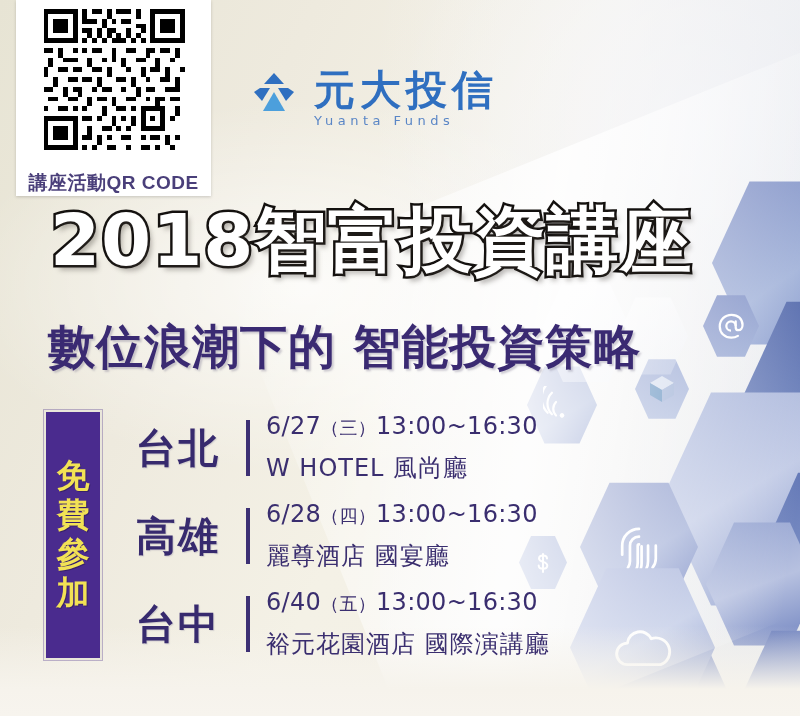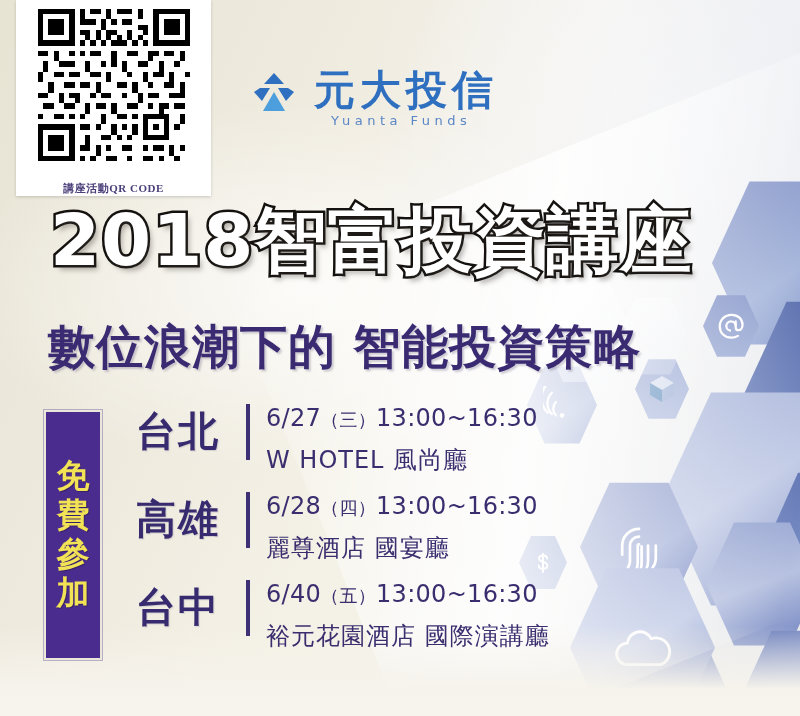--- a/index.html
+++ b/index.html
@@ -60,25 +60,25 @@
     width: 195px; height: 196px;
     background: #ffffff;
     box-shadow: 0 1px 3px rgba(0,0,0,0.18);
     display: flex; flex-direction: column; align-items: center;
     padding-top: 9px;
     box-sizing: border-box;
   }
   .qr-img { width: 152px; height: 152px; display:block; }
   .qr-caption {
     margin-top: 20px;
-    font-size: 11px;
+    font-size: 19px;
     letter-spacing: 0.5px;
     color: #4a3f7a;
     font-weight: 700;
-    font-family: Liberation Serif, serif;
+    font-family: Liberation Sans, sans-serif;
     white-space: nowrap;
   }
 
   
   .logo-row {
     position: absolute;
     left: 248px; top: 70px;
     display: flex; align-items: center; gap: 66px;
   }
   .logo40 { position: relative; width: 96px; height: 72px; }
@@ -98,21 +98,21 @@
   }
   .yuanta { display: flex; align-items: flex-start; gap: 14px; }
   .yuanta-text { display: flex; flex-direction: column; }
   .yuanta-cn {
     font-size: 41px; font-weight: 700; color: #2f6fc0;
     letter-spacing: 5px; line-height: 1.0;
     font-family: "DejaVu Sans", sans-serif;
   }
   .yuanta-en {
     font-size: 13px; color: #5a86c6; letter-spacing: 4.5px;
-    margin-top: 2px; margin-left: 17px;
+    margin-top: 2px; margin-left: 0;
     font-family: "DejaVu Sans", sans-serif;
   }
 
   
   .main-title {
     position: absolute;
     left: 50px; top: 204px;
     font-size: 72px;
     font-weight: 700;
     line-height: 1;
@@ -161,21 +161,21 @@
     text-shadow: 1px 1px 0 rgba(0,0,0,0.25);
   }
 
   
   .sessions {
     position: absolute;
     left: 136px; top: 404px;
     width: 440px;
   }
   .session {
-    display: flex; 
+    display: flex; align-items: center;
     height: 88px;
   }
   .session-city {
     width: 104px;
     font-size: 40px;
     font-weight: 700;
     color: #372a6e;
     letter-spacing: 2px;
     font-family: "DejaVu Sans", sans-serif;
     text-shadow: 1px 1px 1px rgba(140,135,160,0.3);

